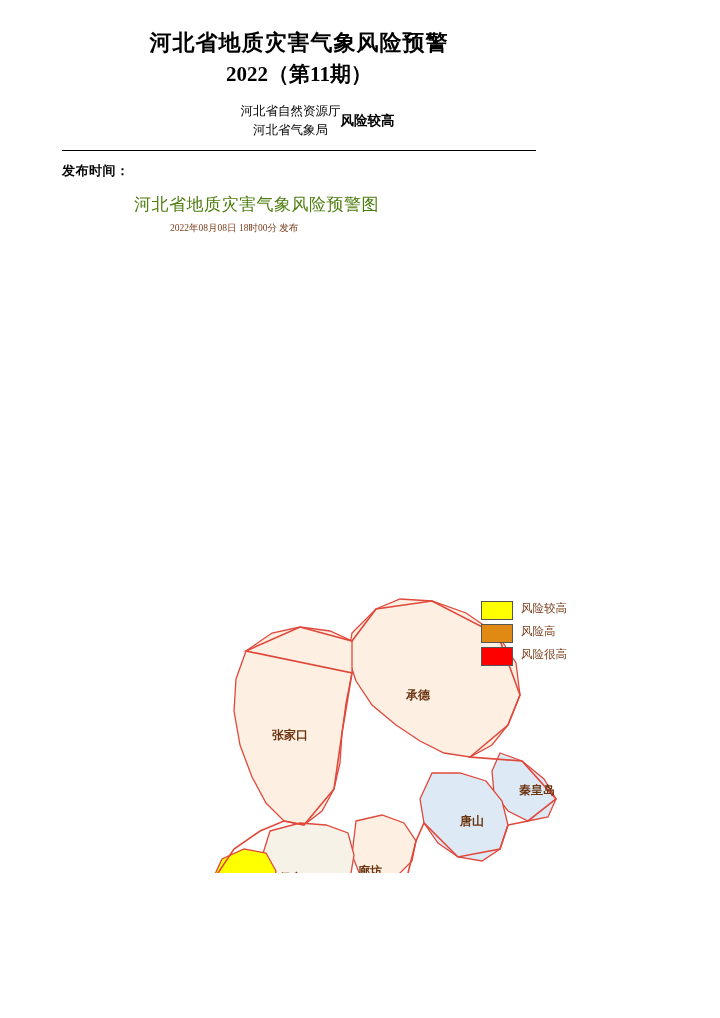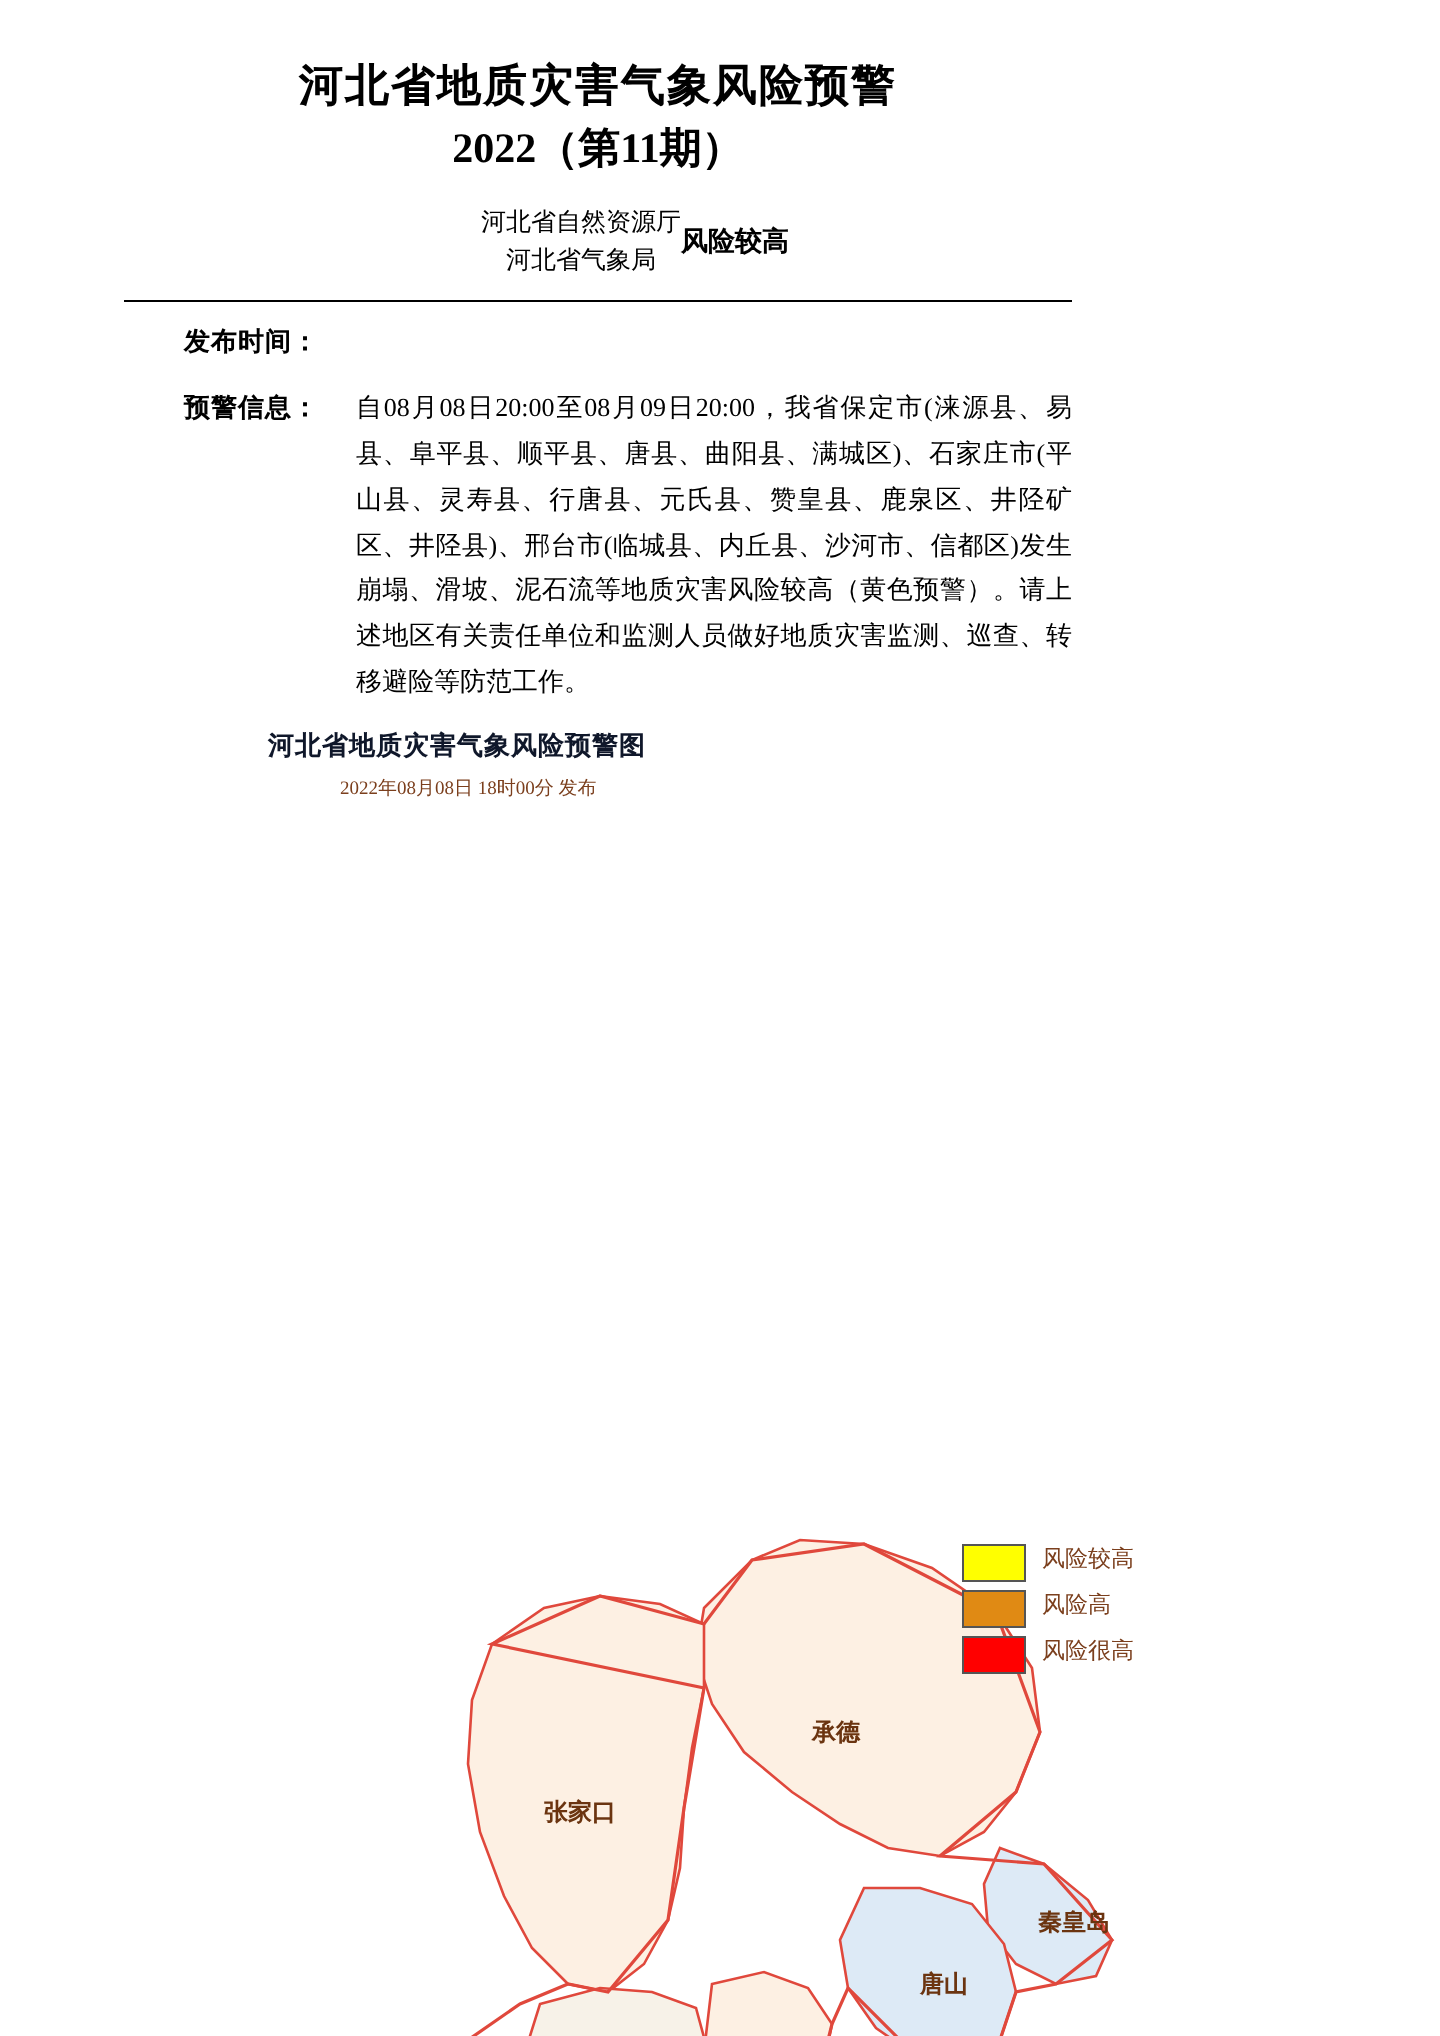--- a/index.html
+++ b/index.html
@@ -64,21 +64,20 @@
   .info {
     margin: 0 62px;
     padding-top: 9px;
   }
   .info-row {
     display: flex;
     align-items: flex-start;
     margin-bottom: 11px;
     font-size: 13px;
     line-height: 1.75;
-    margin-left: 30px;
   }
   .info-label {
     width: 86px;
     flex: 0 0 86px;
     font-weight: bold;
     letter-spacing: 0.5px;
   }
   .info-value {
     flex: 1;
     text-align: justify;
@@ -89,23 +88,23 @@
   }
 
   
   .map-section {
     margin-top: 6px;
     position: relative;
     height: 690px;
   }
   .map-title {
     margin-left: 134px;
-    font-size: 13px;
-    font-weight: bold;
-    color: #0f172a;
+    font-size: 17px;
+    font-weight: normal;
+    color: #4d7c0f;
     letter-spacing: 0.5px;
   }
   .map-subtitle {
     margin-left: 170px;
     margin-top: 6px;
     font-size: 9.5px;
     color: #7b3f1d;
   }
   .map-wrap {
     position: absolute;
@@ -162,24 +161,20 @@
         <div>河北省气象局</div>
       </div>
       <div class="issuer-joint">风险较高</div>
     </div>
   </div>
   <div class="rule"></div>
 
   <div class="info">
     <div class="info-row">
       <div class="info-label">发布时间：</div>
-    </div>
-    <div class="info-row">
-      <div class="info-label">预警信息：</div>
-      <div class="info-value just">自08月08日20:00至08月09日20:00，我省保定市(涞源县、易县、阜平县、顺平县、唐县、曲阳县、满城区)、石家庄市(平山县、灵寿县、行唐县、元氏县、赞皇县、鹿泉区、井陉矿区、井陉县)、邢台市(临城县、内丘县、沙河市、信都区)发生崩塌、滑坡、泥石流等地质灾害风险较高（黄色预警）。请上述地区有关责任单位和监测人员做好地质灾害监测、巡查、转移避险等防范工作。</div>
     </div>
   </div>
 
   <div class="map-section">
     <div class="map-title">河北省地质灾害气象风险预警图</div>
     <div class="map-subtitle">2022年08月08日  18时00分  发布</div>
 
     <div class="map-wrap">
       <svg class="map" width="720" height="640" viewBox="0 0 720 640">
 

